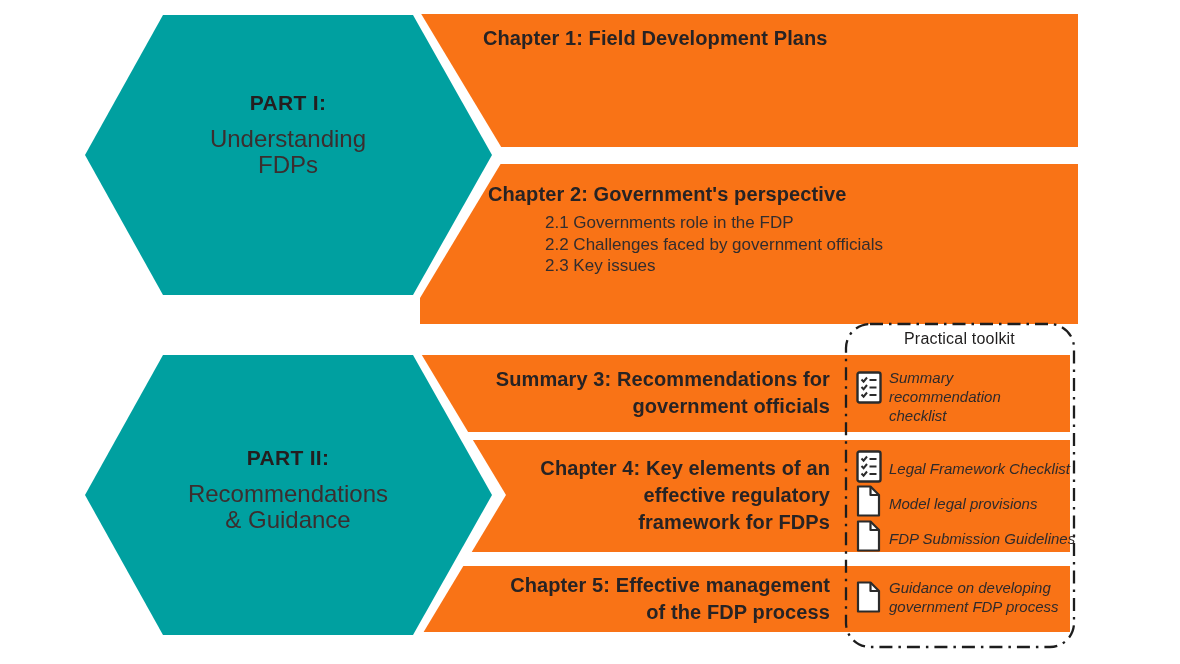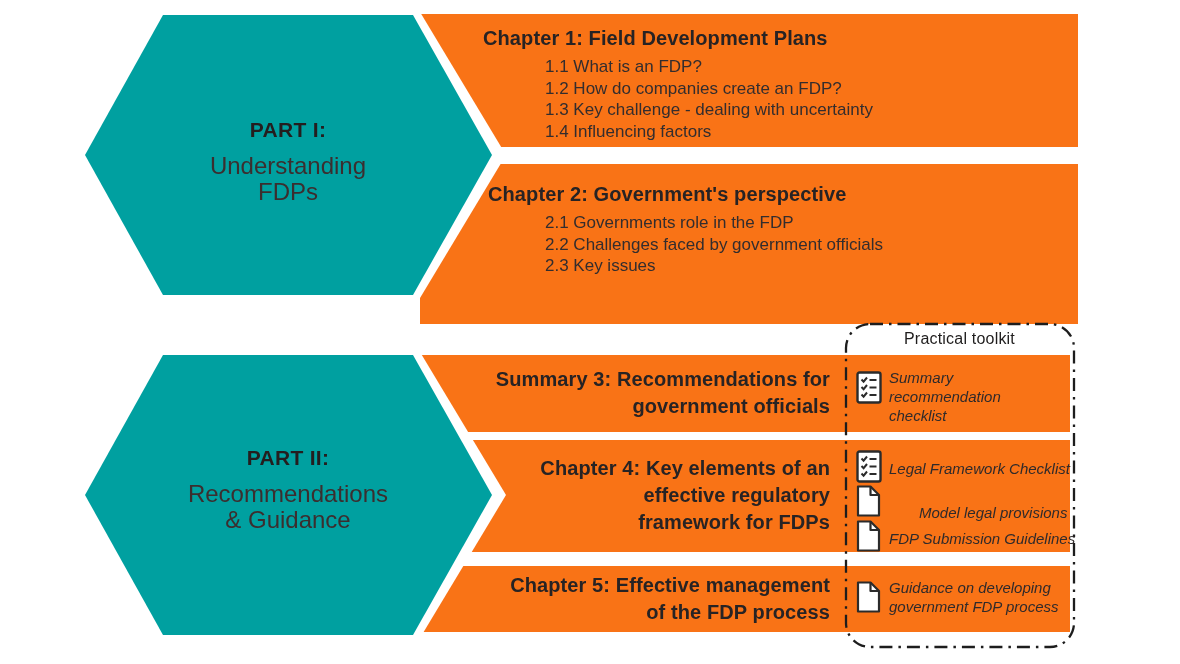--- a/index.html
+++ b/index.html
@@ -23,50 +23,44 @@
     position:absolute;left:450px;width:380px;text-align:right;
     font-size:20px;font-weight:700;line-height:27px;color:#272324;letter-spacing:.1px;
   }
   .ch3t{top:366px;} .ch4t{top:455px;} .ch5t{top:572px;}
   
   .overlay{position:absolute;left:0;top:0;width:1180px;height:664px;pointer-events:none;}
   
   .hex-text{position:absolute;left:168px;width:240px;text-align:center;}
   .hex-label{font-size:21px;font-weight:700;color:#241e1f;letter-spacing:.3px;}
   .hex-sub{font-size:24px;line-height:26px;color:#3b2e2f;margin-top:11px;}
-  .hex1{top:118px;} .hex2{top:446px;}
+  .hex1{top:91px;} .hex2{top:446px;}
   
   .tk-title{
     position:absolute;left:845px;top:330px;width:229px;text-align:center;
     font-size:16px;color:#1f1d1d;letter-spacing:.2px;
   }
   .tk-item{position:absolute;}
   .tk-icon{position:absolute;left:0;top:0;}
   .tk-label{
     position:absolute;left:33px;font-size:15px;font-style:italic;color:#2f2a2b;line-height:19px;
   }
   .tk0{left:856px;top:368px;} .tk0 .tk-icon{top:3px;} .tk0 .tk-label{width:152px;top:0;}
   .tk1{left:856px;top:450px;} .tk1 .tk-label{white-space:nowrap;top:9px;}
-  .tk2{left:856px;top:485px;} .tk2 .tk-label{white-space:nowrap;top:18px;margin-left:30px;}
+  .tk2{left:856px;top:485px;} .tk2 .tk-label{white-space:nowrap;top:9px;}
   .tk3{left:856px;top:520px;} .tk3 .tk-label{white-space:nowrap;top:9px;}
   .tk4{left:856px;top:578px;} .tk4 .tk-icon{top:3px;} .tk4 .tk-label{width:178px;top:0;}
 </style>
 </head>
 <body>
 
 <div class="canvas">
 
   <div class="band ch1">
     <div class="ch-title">Chapter 1: Field Development Plans</div>
-    <div class="ch-items">
-      <div>1.1 What is an FDP?</div>
-      <div>1.2 How do companies create an FDP?</div>
-      <div>1.3 Key challenge - dealing with uncertainty</div>
-      <div>1.4 Influencing factors</div>
-    </div>
   </div>
 
   <div class="band ch2">
     <div class="ch-title">Chapter 2: Government's perspective</div>
     <div class="ch-items">
       <div>2.1 Governments role in the FDP</div>
       <div>2.2 Challenges faced by government officials</div>
       <div>2.3 Key issues</div>
     </div>
   </div>

